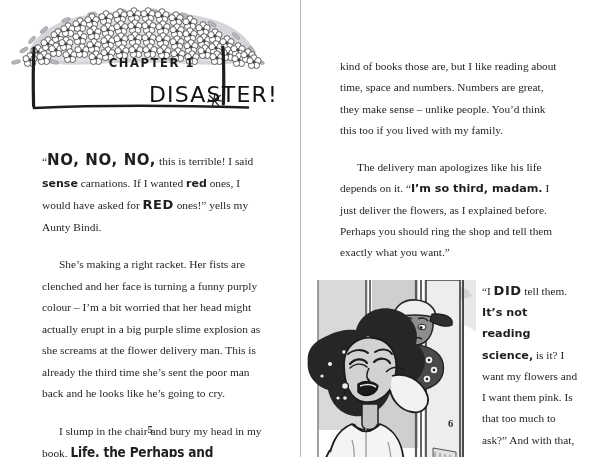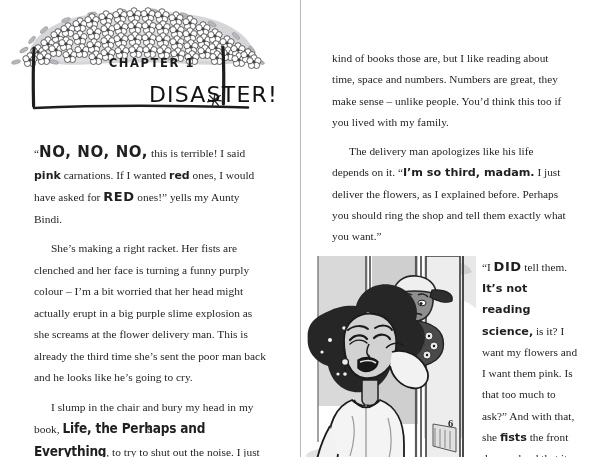--- a/index.html
+++ b/index.html
@@ -88,21 +88,21 @@
 
   
   .body-text {
     font-family: "Liberation Serif", serif;
     font-size: 11.4px;
     line-height: 21.5px;
     color: #1f1f1f;
     text-align: left;
   }
   .body-text p {
-    margin: 8px;
+    margin: 16px;
   }
   .body-text p.indent {
     text-indent: 17px;
   }
   .page-right .body-text {
     font-size: 11.3px;
     line-height: 21.3px;
   }
   .rt-top { padding-top: 40px; }
 
@@ -296,21 +296,21 @@
         <g transform="translate(196,56) scale(0.9)">
           <path d="M0,0 l7,-5 M0,0 l8,1 M0,0 l5,6 M0,0 l-2,7 M0,0 l-7,2 M0,0 l-5,-5 M0,0 l1,-7" stroke="#2a2a2a" stroke-width="1.5" fill="none" stroke-linecap="round"></path>
         </g>
       </svg>
 
       <div class="chapter-label">CHAPTER 1</div>
       <div class="chapter-title">DISASTER!</div>
     </div>
 
     <div class="body-text" id="left-body">
-        <p>“<span class="b-shout">NO, NO, NO,</span> this is terrible! I said <span class="b-em">pink</span> carnations. If I wanted <span class="b-em">red</span> ones, I would have asked for <span class="b-em-lg">RED</span> ones!” yells my Aunty Bindi.</p>
+        <p>“<span class="b-shout">NO, NO, NO,</span> this is terrible! I said <span class="b-em">sense</span> carnations. If I wanted <span class="b-em">red</span> ones, I would have asked for <span class="b-em-lg">RED</span> ones!” yells my Aunty Bindi.</p>
         <p class="indent">She’s making a right racket. Her fists are clenched and her face is turning a funny purply colour – I’m a bit worried that her head might actually erupt in a big purple slime explosion as she screams at the flower delivery man. This is already the third time she’s sent the poor man back and he looks like he’s going to cry.</p>
         <p class="indent">I slump in the chair and bury my head in my book, <span class="b-title">Life, the Perhaps and Everything</span>, to try to shut out the noise. I just wish I could get some peace and quiet around here. Dad says I should be reading “more appropriate books for girls my age”. I’m not sure what</p>
       </div>
 
     <div class="page-num">5</div>
   </div>
 
   <div class="page page-right">
 
     <div class="body-text rt-top" id="right-body">

